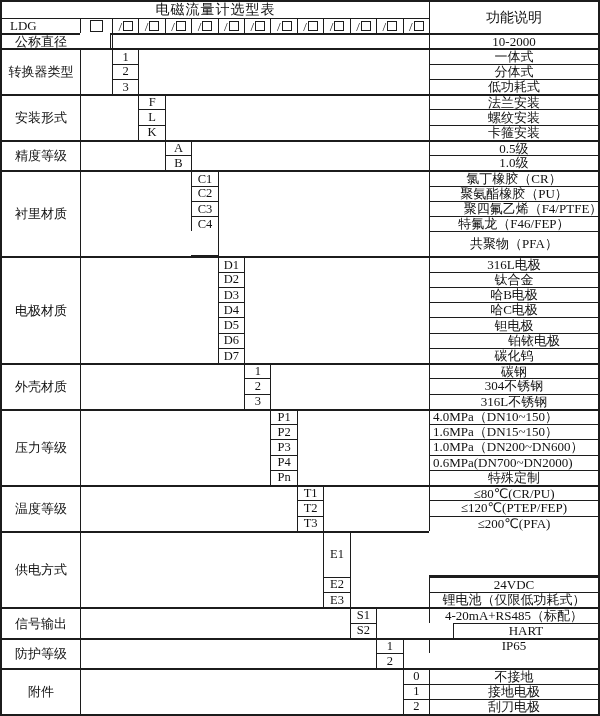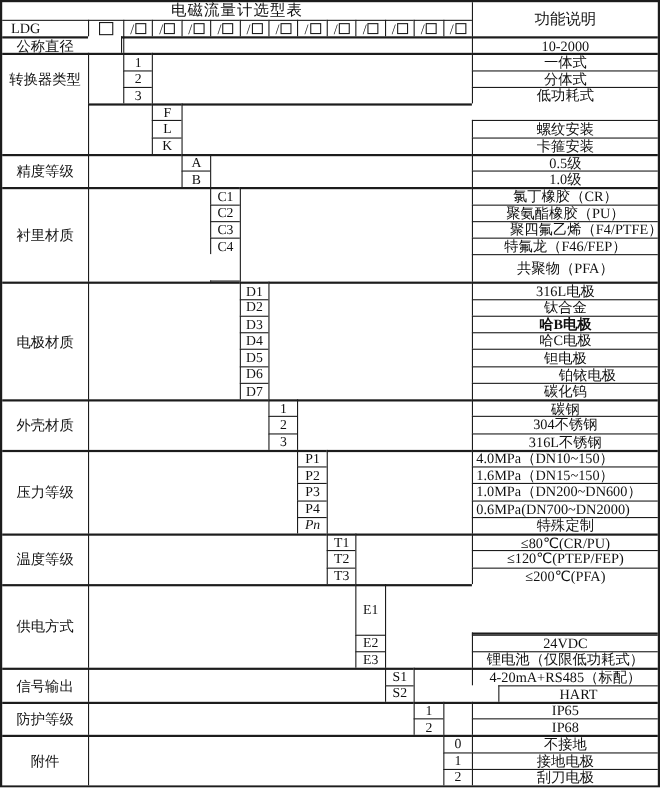--- a/index.html
+++ b/index.html
@@ -98,23 +98,25 @@
     </div>
     <div class="cell lbl thick-top" style="grid-area: 4 / 1 / 7 / 2;">转换器类型</div>
     <div class="cell thick-top bl" style="grid-area: 4 / 2 / 7 / 3;"></div>
     <div class="cell thick-top bl" style="grid-area: 4 / 4 / 7 / 15;"></div>
     <div class="cell code bl thick-top" style="grid-area: 4 / 3 / 5 / 4;">1</div>
     <div class="cell desc bl thick-top" style="grid-area: 4 / 15 / 5 / 16;">一体式</div>
     <div class="cell code bl bt" style="grid-area: 5 / 3 / 6 / 4;">2</div>
     <div class="cell desc bl bt" style="grid-area: 5 / 15 / 6 / 16;">分体式</div>
     <div class="cell code bl bt" style="grid-area: 6 / 3 / 7 / 4;">3</div>
     <div class="cell desc bl bt" style="grid-area: 6 / 15 / 7 / 16;">低功耗式</div>
+    <div class="cell lbl thick-top" style="grid-area: 7 / 1 / 10 / 2;">安装形式</div>
     <div class="cell thick-top bl" style="grid-area: 7 / 2 / 10 / 4;"></div>
     <div class="cell thick-top bl" style="grid-area: 7 / 5 / 10 / 15;"></div>
     <div class="cell code bl thick-top" style="grid-area: 7 / 4 / 8 / 5;">F</div>
+    <div class="cell desc bl thick-top" style="grid-area: 7 / 15 / 8 / 16;">法兰安装</div>
     <div class="cell code bl bt" style="grid-area: 8 / 4 / 9 / 5;">L</div>
     <div class="cell desc bl bt" style="grid-area: 8 / 15 / 9 / 16;">螺纹安装</div>
     <div class="cell code bl bt" style="grid-area: 9 / 4 / 10 / 5;">K</div>
     <div class="cell desc bl bt" style="grid-area: 9 / 15 / 10 / 16;">卡箍安装</div>
     <div class="cell lbl thick-top" style="grid-area: 10 / 1 / 12 / 2;">精度等级</div>
     <div class="cell thick-top bl" style="grid-area: 10 / 2 / 12 / 5;"></div>
     <div class="cell thick-top bl" style="grid-area: 10 / 6 / 12 / 15;"></div>
     <div class="cell code bl thick-top" style="grid-area: 10 / 5 / 11 / 6;">A</div>
     <div class="cell desc bl thick-top" style="grid-area: 10 / 15 / 11 / 16;">0.5级</div>
     <div class="cell code bl bt" style="grid-area: 11 / 5 / 12 / 6;">B</div>
@@ -133,21 +135,21 @@
     <div class="cell code bl bt" style="grid-area: 16 / 6 / 17 / 7; margin-top: 24px;">C5</div>
     <div class="cell desc bl bt" style="grid-area: 16 / 15 / 17 / 16;">共聚物（PFA）</div>
     <div class="cell lbl thick-top" style="grid-area: 17 / 1 / 24 / 2;">电极材质</div>
     <div class="cell thick-top bl" style="grid-area: 17 / 2 / 24 / 7;"></div>
     <div class="cell thick-top bl" style="grid-area: 17 / 8 / 24 / 15;"></div>
     <div class="cell code bl thick-top" style="grid-area: 17 / 7 / 18 / 8;">D1</div>
     <div class="cell desc bl thick-top" style="grid-area: 17 / 15 / 18 / 16;">316L电极</div>
     <div class="cell code bl bt" style="grid-area: 18 / 7 / 19 / 8;">D2</div>
     <div class="cell desc bl bt" style="grid-area: 18 / 15 / 19 / 16;">钛合金</div>
     <div class="cell code bl bt" style="grid-area: 19 / 7 / 20 / 8;">D3</div>
-    <div class="cell desc bl bt" style="grid-area: 19 / 15 / 20 / 16; font-weight: bold;">哈B电极</div>
+    <div class="cell desc bl bt" style="grid-area: 19 / 15 / 20 / 16;">哈B电极</div>
     <div class="cell code bl bt" style="grid-area: 20 / 7 / 21 / 8;">D4</div>
     <div class="cell desc bl bt" style="grid-area: 20 / 15 / 21 / 16;">哈C电极</div>
     <div class="cell code bl bt" style="grid-area: 21 / 7 / 22 / 8;">D5</div>
     <div class="cell desc bl bt" style="grid-area: 21 / 15 / 22 / 16;">钽电极</div>
     <div class="cell code bl bt" style="grid-area: 22 / 7 / 23 / 8;">D6</div>
     <div class="cell desc bl bt" style="grid-area: 22 / 15 / 23 / 16; padding-left: 40px;">铂铱电极</div>
     <div class="cell code bl bt" style="grid-area: 23 / 7 / 24 / 8;">D7</div>
     <div class="cell desc bl bt" style="grid-area: 23 / 15 / 24 / 16;">碳化钨</div>
     <div class="cell lbl thick-top" style="grid-area: 24 / 1 / 27 / 2;">外壳材质</div>
     <div class="cell thick-top bl" style="grid-area: 24 / 2 / 27 / 8;"></div>
@@ -162,21 +164,21 @@
     <div class="cell thick-top bl" style="grid-area: 27 / 2 / 32 / 9;"></div>
     <div class="cell thick-top bl" style="grid-area: 27 / 10 / 32 / 15;"></div>
     <div class="cell code bl thick-top" style="grid-area: 27 / 9 / 28 / 10;">P1</div>
     <div class="cell desc bl thick-top alignleft" style="grid-area: 27 / 15 / 28 / 16;">4.0MPa（DN10~150）</div>
     <div class="cell code bl bt" style="grid-area: 28 / 9 / 29 / 10;">P2</div>
     <div class="cell desc bl bt alignleft" style="grid-area: 28 / 15 / 29 / 16;">1.6MPa（DN15~150）</div>
     <div class="cell code bl bt" style="grid-area: 29 / 9 / 30 / 10;">P3</div>
     <div class="cell desc bl bt alignleft" style="grid-area: 29 / 15 / 30 / 16;">1.0MPa（DN200~DN600）</div>
     <div class="cell code bl bt" style="grid-area: 30 / 9 / 31 / 10;">P4</div>
     <div class="cell desc bl bt alignleft" style="grid-area: 30 / 15 / 31 / 16;">0.6MPa(DN700~DN2000)</div>
-    <div class="cell code bl bt" style="grid-area: 31 / 9 / 32 / 10; font-style: italic;">Pn</div>
+    <div class="cell code bl bt" style="grid-area: 31 / 9 / 32 / 10;">Pn</div>
     <div class="cell desc bl bt" style="grid-area: 31 / 15 / 32 / 16;">特殊定制</div>
     <div class="cell lbl thick-top" style="grid-area: 32 / 1 / 35 / 2;">温度等级</div>
     <div class="cell thick-top bl" style="grid-area: 32 / 2 / 35 / 10;"></div>
     <div class="cell thick-top bl" style="grid-area: 32 / 11 / 35 / 15;"></div>
     <div class="cell code bl thick-top" style="grid-area: 32 / 10 / 33 / 11;">T1</div>
     <div class="cell desc bl thick-top" style="grid-area: 32 / 15 / 33 / 16;">≤80℃(CR/PU)</div>
     <div class="cell code bl bt" style="grid-area: 33 / 10 / 34 / 11;">T2</div>
     <div class="cell desc bl bt" style="grid-area: 33 / 15 / 34 / 16;">≤120℃(PTEP/FEP)</div>
     <div class="cell code bl bt" style="grid-area: 34 / 10 / 35 / 11;">T3</div>
     <div class="cell desc bl bt" style="grid-area: 34 / 15 / 35 / 16;">≤200℃(PFA)</div>
@@ -195,21 +197,20 @@
     <div class="cell code bl thick-top" style="grid-area: 38 / 12 / 39 / 13;">S1</div>
     <div class="cell desc bl thick-top" style="grid-area: 38 / 15 / 39 / 16;">4-20mA+RS485（标配）</div>
     <div class="cell code bl bt" style="grid-area: 39 / 12 / 40 / 13;">S2</div>
     <div class="cell desc bl bt" style="grid-area: 39 / 15 / 40 / 16; margin-left: 24px;">HART</div>
     <div class="cell lbl thick-top" style="grid-area: 40 / 1 / 42 / 2;">防护等级</div>
     <div class="cell thick-top bl" style="grid-area: 40 / 2 / 42 / 13;"></div>
     <div class="cell thick-top bl" style="grid-area: 40 / 14 / 42 / 15;"></div>
     <div class="cell code bl thick-top" style="grid-area: 40 / 13 / 41 / 14;">1</div>
     <div class="cell desc bl thick-top" style="grid-area: 40 / 15 / 41 / 16;">IP65</div>
     <div class="cell code bl bt" style="grid-area: 41 / 13 / 42 / 14;">2</div>
-    <div class="cell desc bl bt" style="grid-area: 41 / 15 / 42 / 16;">IP68</div>
     <div class="cell lbl thick-top" style="grid-area: 42 / 1 / 45 / 2;">附件</div>
     <div class="cell thick-top bl" style="grid-area: 42 / 2 / 45 / 14;"></div>
     <div class="cell code bl thick-top" style="grid-area: 42 / 14 / 43 / 15;">0</div>
     <div class="cell desc bl thick-top" style="grid-area: 42 / 15 / 43 / 16;">不接地</div>
     <div class="cell code bl bt" style="grid-area: 43 / 14 / 44 / 15;">1</div>
     <div class="cell desc bl bt" style="grid-area: 43 / 15 / 44 / 16;">接地电极</div>
     <div class="cell code bl bt" style="grid-area: 44 / 14 / 45 / 15;">2</div>
     <div class="cell desc bl bt" style="grid-area: 44 / 15 / 45 / 16;">刮刀电极</div>
   </div>
 

